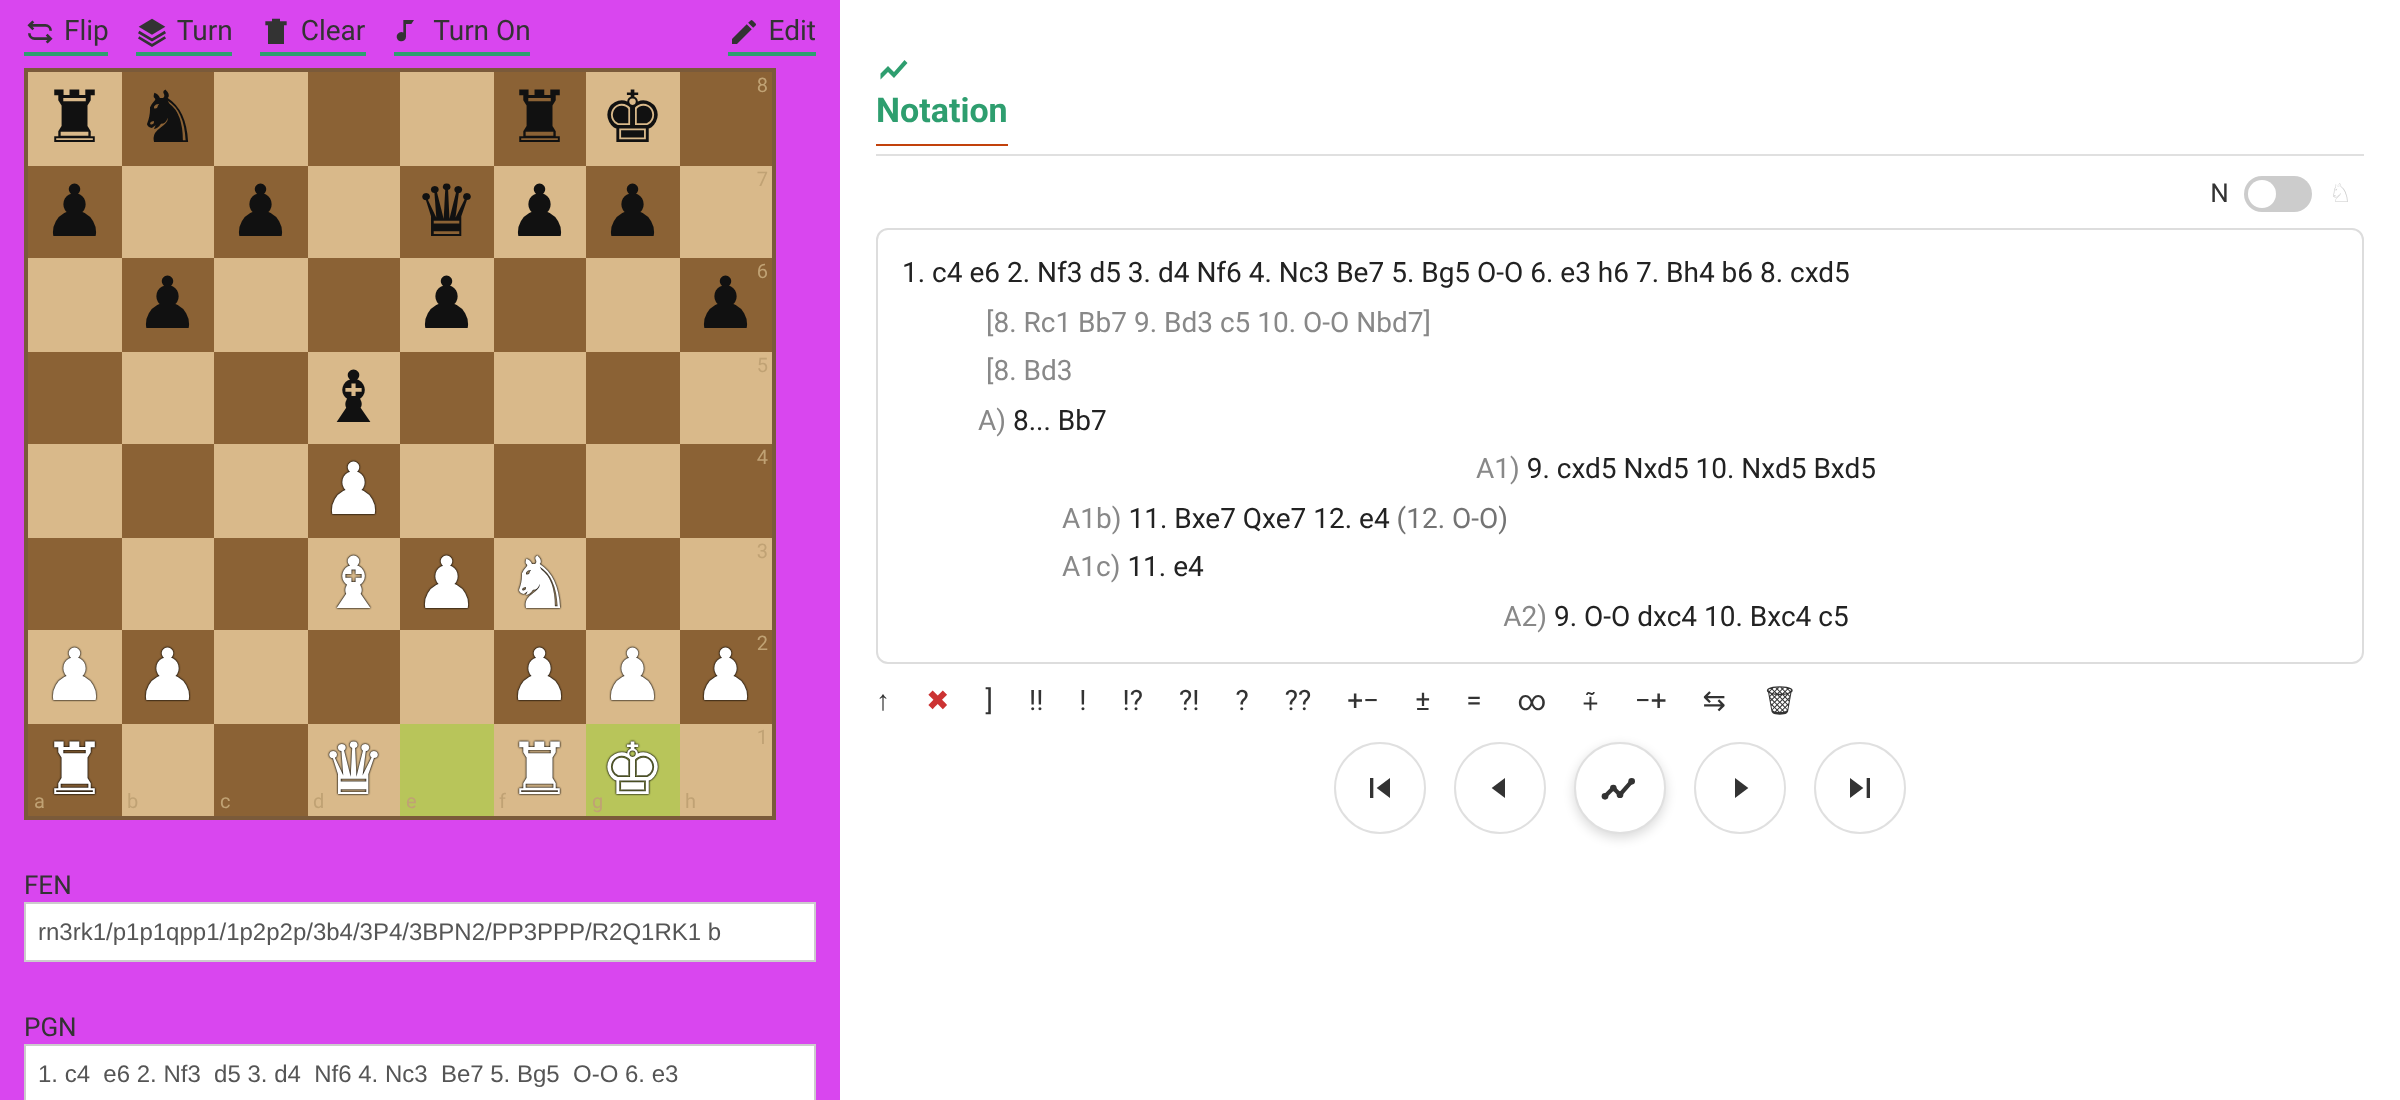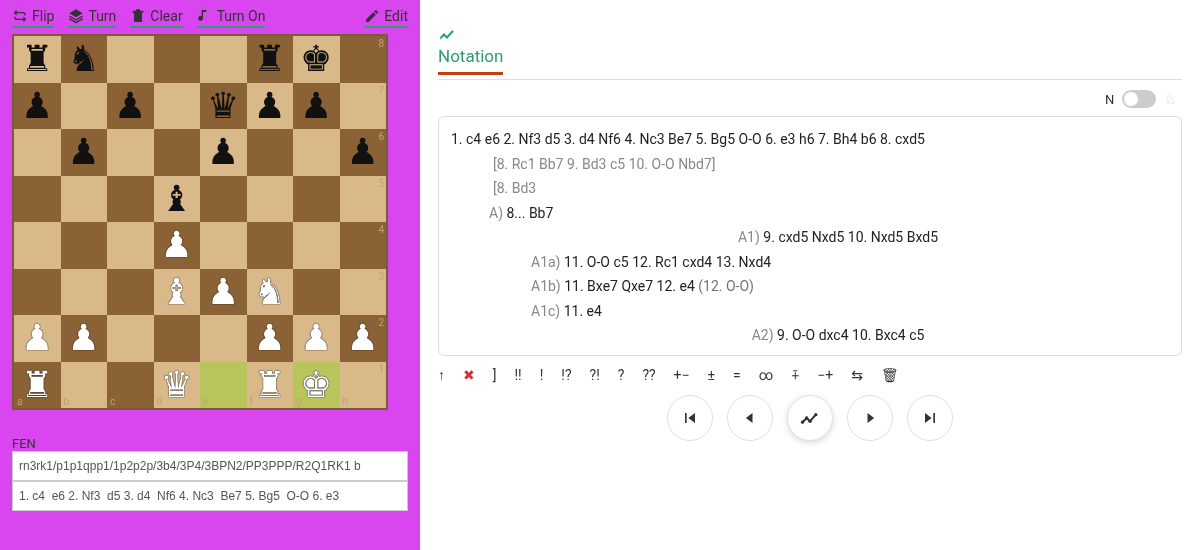--- a/index.html
+++ b/index.html
@@ -18,21 +18,21 @@
 .hl { background: #b8c55a !important; }
 .piece { font-size: 36px; line-height: 1; user-select: none; }
 .wp { color: #fff; text-shadow: 0 0 1px #000, 0 0 1px #000; }
 .bp { color: #111; }
 .rank-label { position: absolute; right: 2px; top: 2px; font-size: 10px; color: #c0a274; }
 .file-label { position: absolute; left: 3px; bottom: 1px; font-size: 10px; color: #c0a274; }
 .field-label { font-size: 13px; color: #333; margin-top: 26px; }
 .text-input { width: 100%; height: 30px; border: 1px solid #ccc; background: #fff; padding: 4px 6px; font-size: 12px; color: #555; }
 .tab-header { display: flex; align-items: center; gap: 8px; padding-top: 12px; }
 .tab-icon { width: 18px; height: 18px; fill: #2e9e6f; }
-.tab-title { font-size: 17px; color: #2e9e6f; font-weight: 400; border-bottom: 3px solid #c2410c; padding-bottom: 6px; }
+.tab-title { font-size: 17px; color: #2e9e6f; font-weight: 700; border-bottom: 1px solid #c2410c; padding-bottom: 6px; }
 .divider { height: 1px; background: #e0e0e0; margin-top: 4px; margin-bottom: 10px; }
 .toggle-row { display: flex; justify-content: flex-end; align-items: center; gap: 8px; margin-bottom: 8px; padding-right: 6px; }
 .toggle { width: 34px; height: 18px; background: #ccc; border-radius: 10px; position: relative; }
 .toggle::after { content: ""; position: absolute; width: 14px; height: 14px; background: #fff; border-radius: 50%; top: 2px; left: 2px; }
 .toggle-label { font-size: 13px; color: #333; }
 .toggle-ghost { color: #ccc; font-size: 13px; }
 .notation-box { border: 1px solid #ddd; border-radius: 6px; padding: 10px 12px; font-size: 14px; line-height: 1.75; color: #222; max-height: 240px; overflow: hidden; }
 .var-bracket { color: #888; margin-left: 28px; }
 .var-label { color: #888; }
 .green { color: #737373; }
@@ -229,20 +229,21 @@
         <div class="sq light">
           <span class="rank-label">1</span>
           <span class="file-label">h</span>
         </div>
       </div>
   </div>
 
   <div class="field-label">FEN</div>
   <input class="text-input" value="rn3rk1/p1p1qpp1/1p2p2p/3b4/3P4/3BPN2/PP3PPP/R2Q1RK1 b" style="">
 
+  <div class="field-label">PGN</div>
   <input class="text-input" value="1. c4  e6 2. Nf3  d5 3. d4  Nf6 4. Nc3  Be7 5. Bg5  O-O 6. e3" style="">
 </div>
 
 <div class="right-panel">
   <div class="tab-header">
     <svg class="tab-icon" viewBox="0 0 24 24">
         <path d="M3 17l5-5 4 4 7-8 2 2-9 10-4-4-5 5z"></path>
       </svg>
   </div>
   <div class="tab-title" style="width:fit-content;margin-top:4px">Notation</div>
@@ -253,21 +254,20 @@
     <div class="toggle"></div>
     <span class="toggle-ghost">♘</span>
   </div>
 
   <div class="notation-box">
     <div>1. c4  e6  2. Nf3  d5  3. d4  Nf6  4. Nc3  Be7  5. Bg5  O-O  6. e3  h6  7. Bh4  b6  8. cxd5</div>
     <div class="indent-1"><span class="var-bracket">[8. Rc1  Bb7  9. Bd3  c5  10. O-O  Nbd7]</span></div>
     <div class="indent-1"><span class="var-bracket">[8. Bd3</span></div>
     <div class="indent-2"><span class="var-label">A) </span><span>8... Bb7</span></div>
     <div class="indent-3"><span class="var-label">A1) </span><span>9. cxd5  Nxd5  10. Nxd5  Bxd5</span></div>
-    <div class="indent-4"><span class="var-label">A1a) </span><span>11. O-O  c5  12. Rc1  cxd4  13. Nxd4</span></div>
     <div class="indent-4"><span class="var-label">A1b) </span><span>11. Bxe7  Qxe7  12. e4 </span><span class="green">(12. O-O)</span></div>
     <div class="indent-4"><span class="var-label">A1c) </span><span>11. e4</span></div>
     <div class="indent-3"><span class="var-label">A2) </span><span>9. O-O  dxc4  10. Bxc4  c5</span></div>
   </div>
 
   <div class="sym-toolbar" id="sym-toolbar">
       <span class="sym">↑</span>
       <span class="sym red">✖</span>
       <span class="sym">]</span>
       <span class="sym">!!</span>

